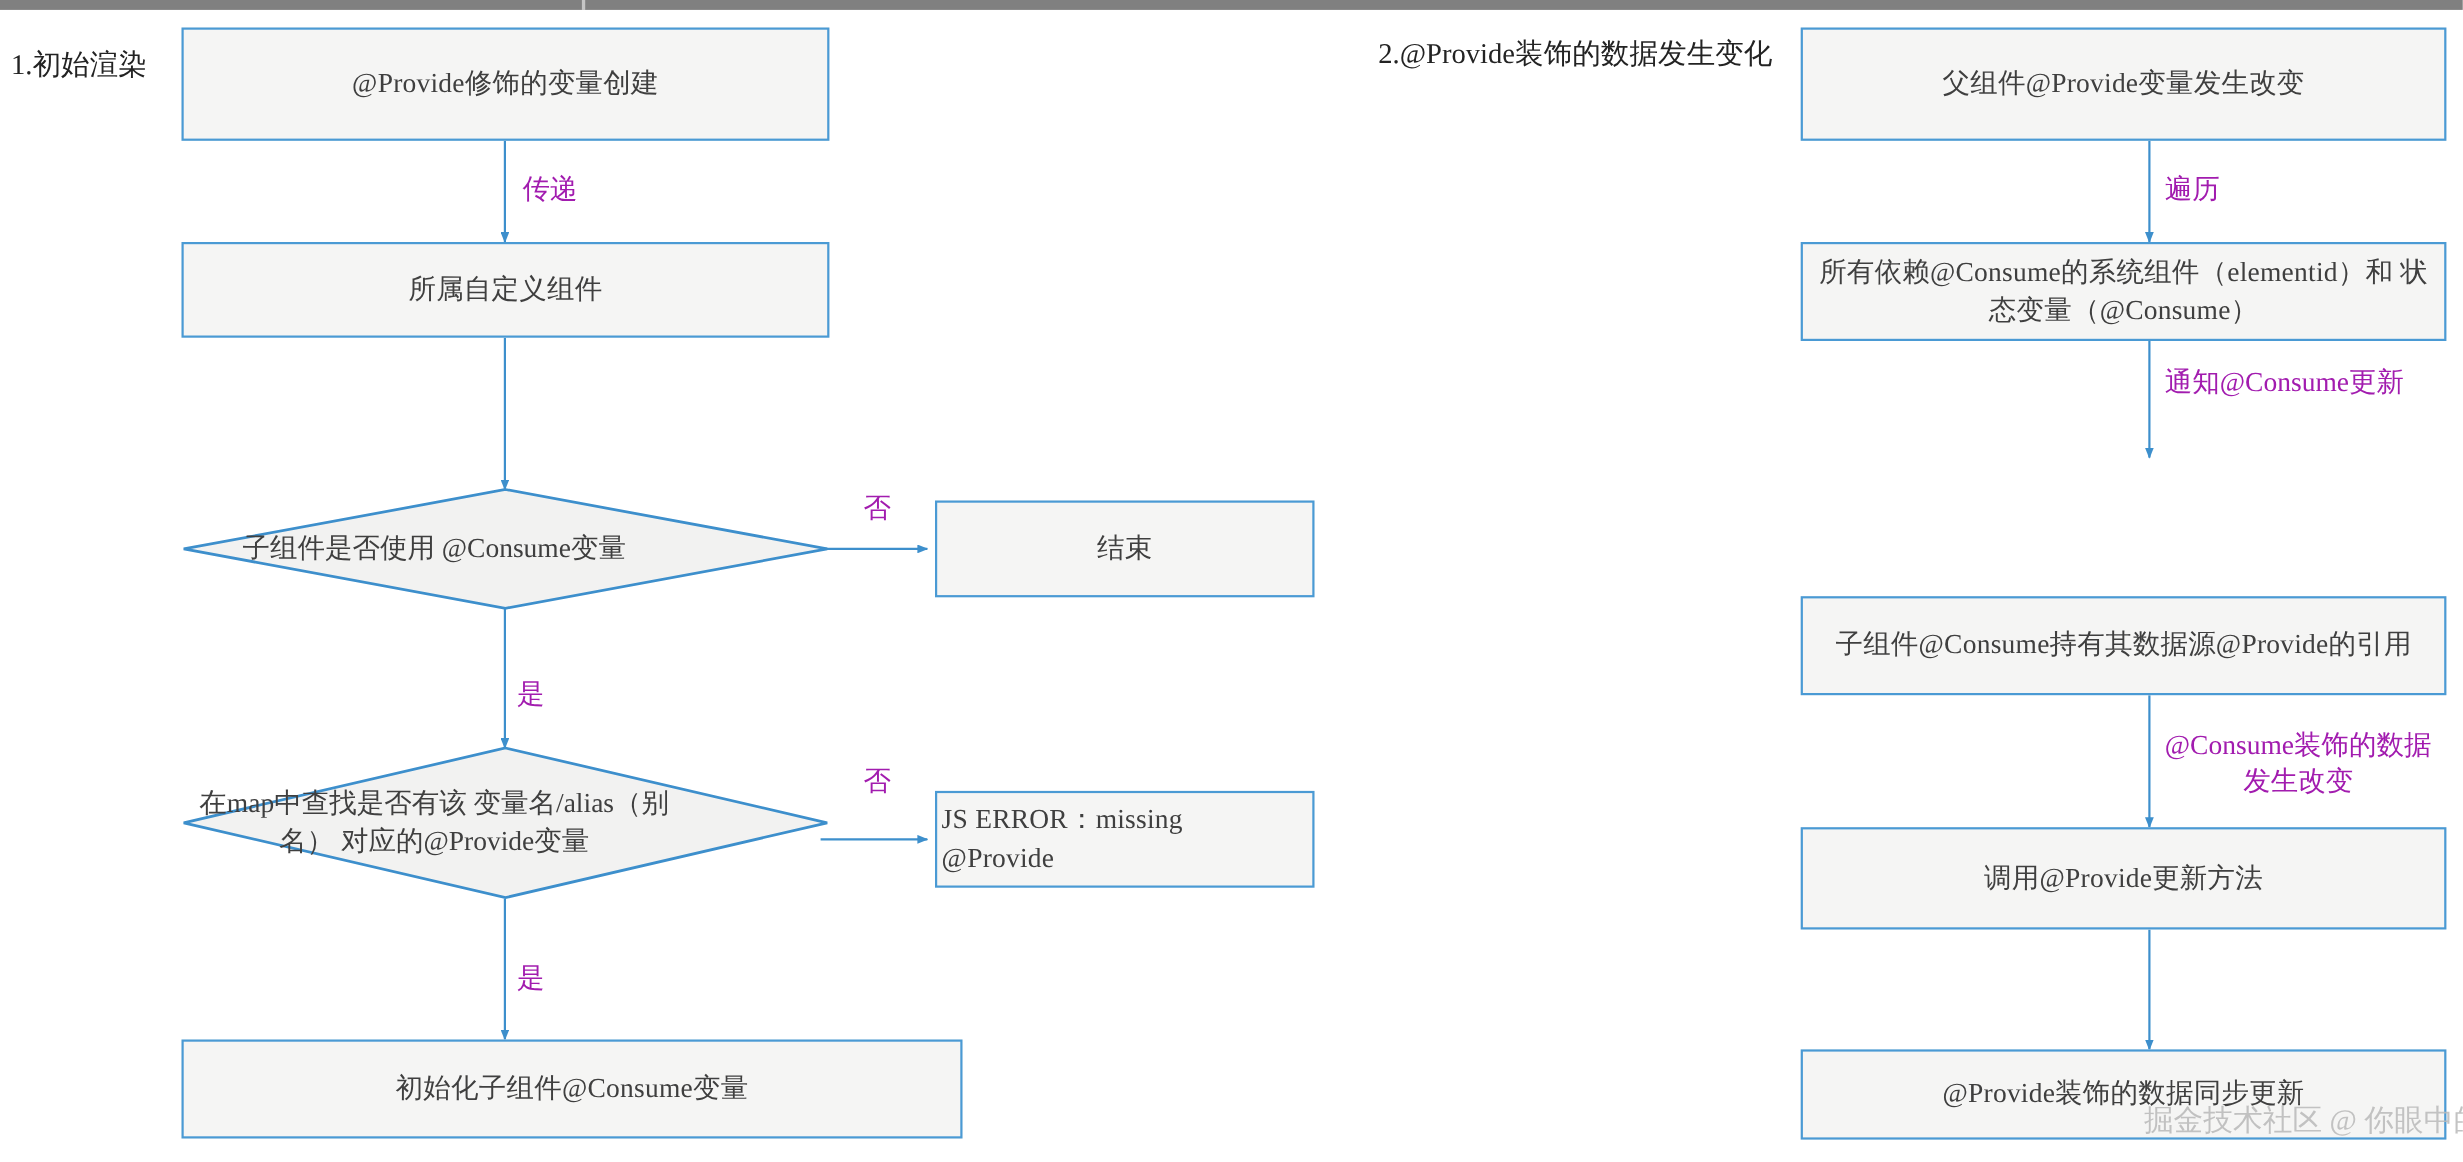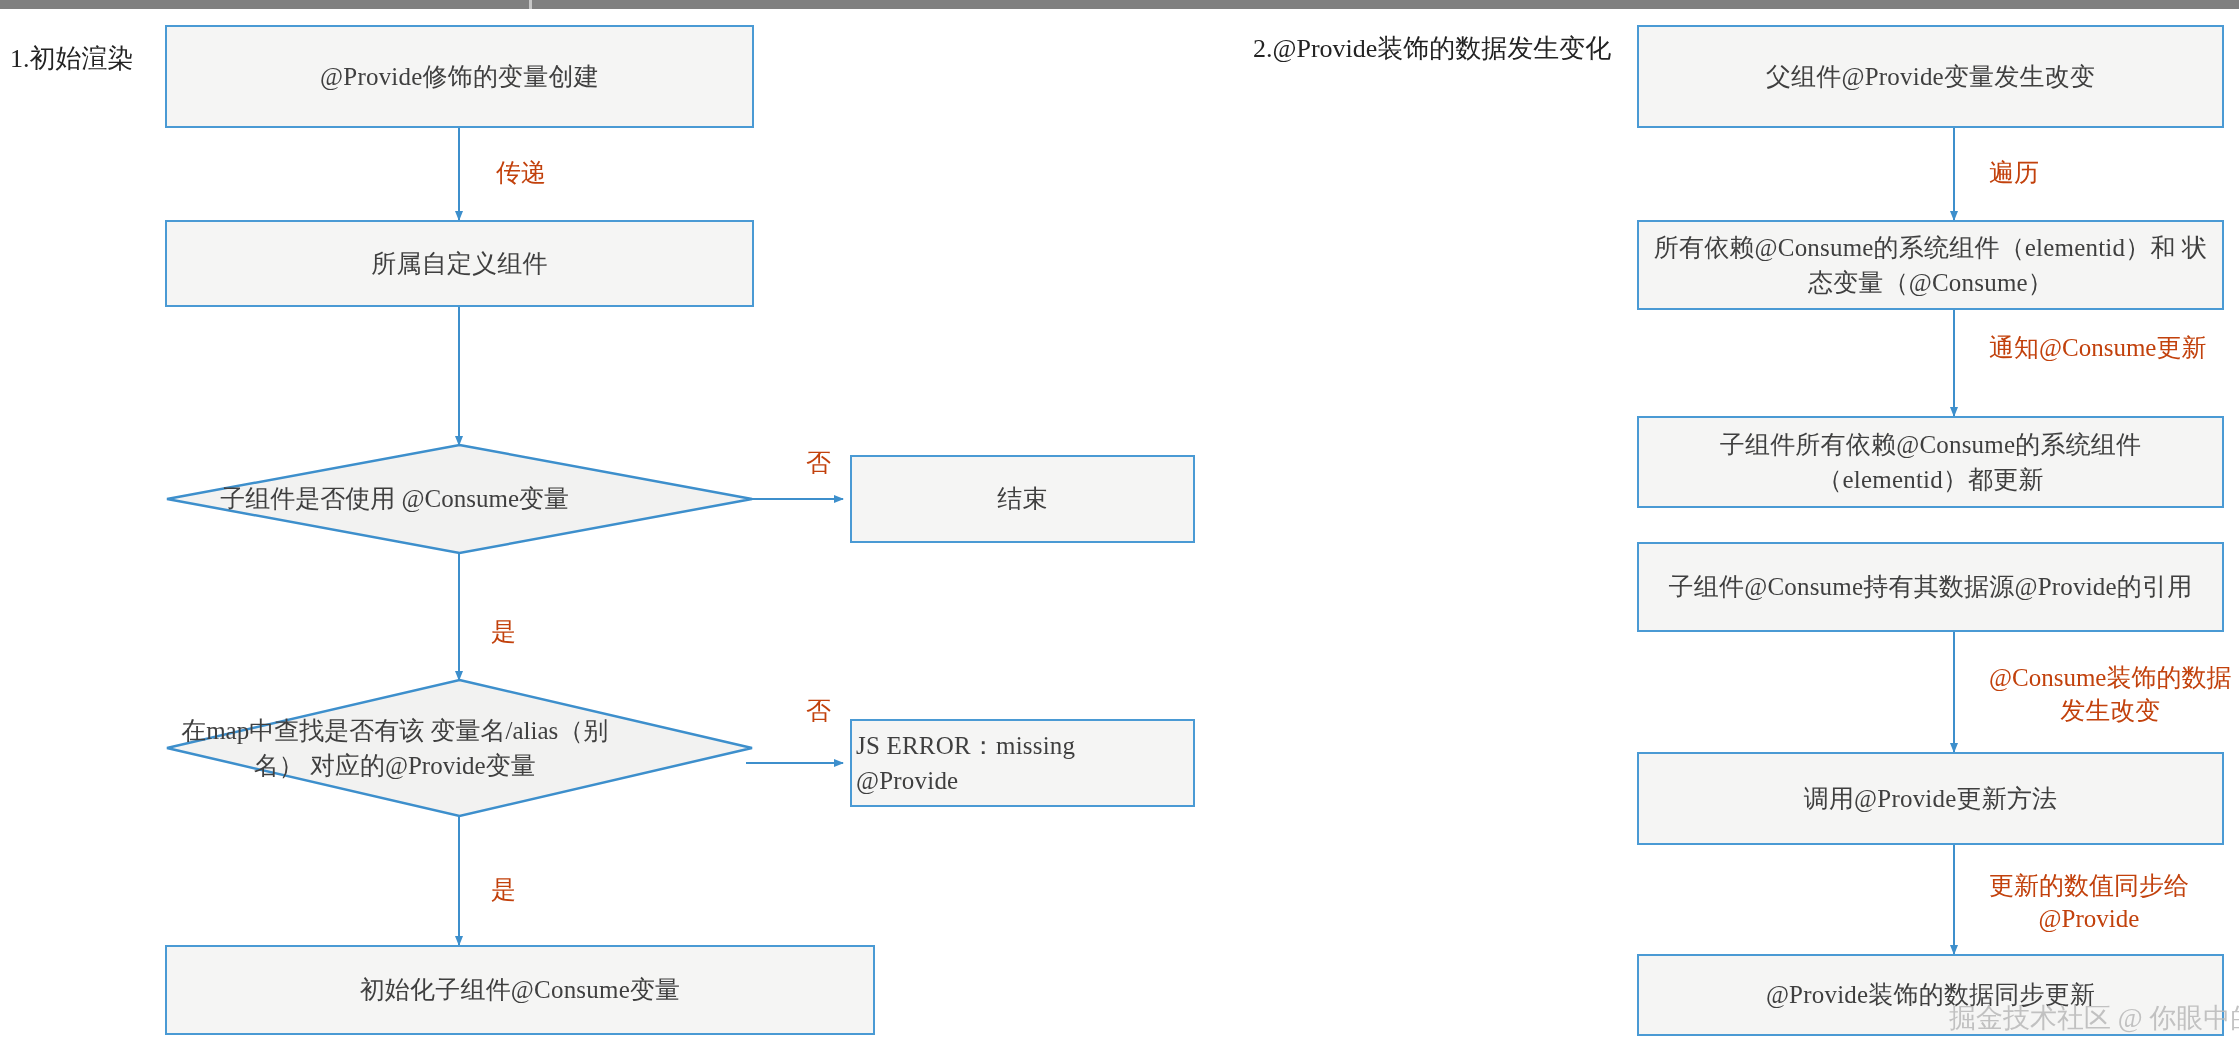--- a/index.html
+++ b/index.html
@@ -84,26 +84,25 @@
     position: absolute;
     color: #232323;
     font-size: 26px;
     white-space: nowrap;
     line-height: 1.2;
   }
 
   
   .edge-label {
     position: absolute;
-    color: #c2410c;
+    color: #a21caf;
     font-size: 25px;
     line-height: 1.3;
     white-space: pre-line;
     text-align: center;
-    margin-left: 21px;
   }
   .edge-label.nowrap { white-space: nowrap; }
 
   
   #arrows {
     position: absolute;
     left: 0;
     top: 0;
     width: 2239px;
     height: 1056px;
@@ -187,32 +186,28 @@
   <div class="edge-label nowrap" style="left:785px; top:447px;">否</div>
   <div class="edge-label nowrap" style="left:470px; top:616px;">是</div>
   <div class="edge-label nowrap" style="left:785px; top:695px;">否</div>
   <div class="edge-label nowrap" style="left:470px; top:874px;">是</div>
 
   <div class="node" style="left:1637px; top:220px; width:587px; height:90px;">所有依赖@Consume的系统组件（elementid）和
 状态变量（@Consume）</div>
 
   <div class="node" style="left:1637px; top:25px; width:587px; height:103px;">父组件@Provide变量发生改变</div>
 
-  <div class="node" style="left:1637px; top:416px; width:587px; height:92px;">子组件所有依赖@Consume的系统组件
-（elementid）都更新</div>
 
   <div class="edge-label nowrap" style="left:1968px; top:157px;">遍历</div>
   <div class="edge-label nowrap" style="left:1968px; top:332px;">通知@Consume更新</div>
 
   <div class="node" style="left:1637px; top:752px; width:587px; height:93px;">调用@Provide更新方法</div>
 
   <div class="node" style="left:1637px; top:542px; width:587px; height:90px;">子组件@Consume持有其数据源@Provide的引用</div>
 
   <div class="node" style="left:1637px; top:954px; width:587px; height:82px;">@Provide装饰的数据同步更新</div>
 
   <div class="edge-label" style="left:1968px; top:662px;">@Consume装饰的数据
 发生改变</div>
-  <div class="edge-label" style="left:1968px; top:870px;">更新的数值同步给
-@Provide</div>
 
   <div class="watermark" style="left:1905px; top:1000px;">掘金技术社区 @ 你眼中的光</div>
 
 </div>
 
 </body></html>

